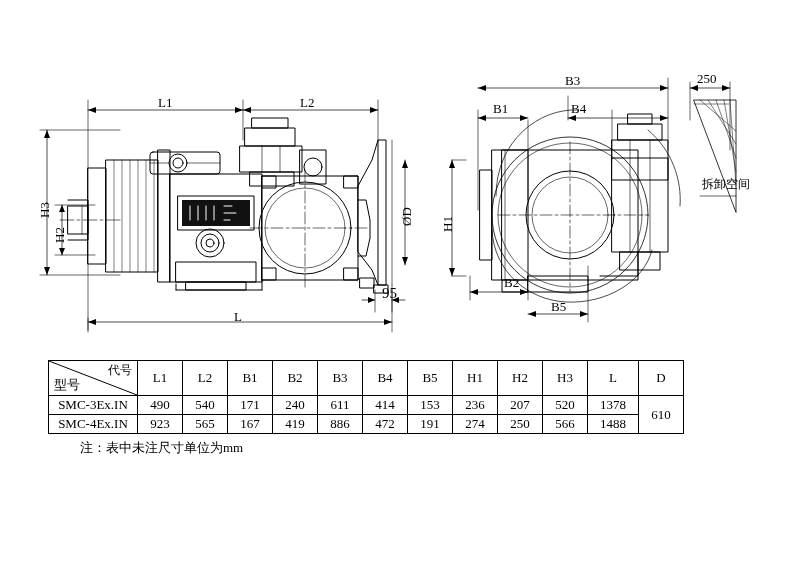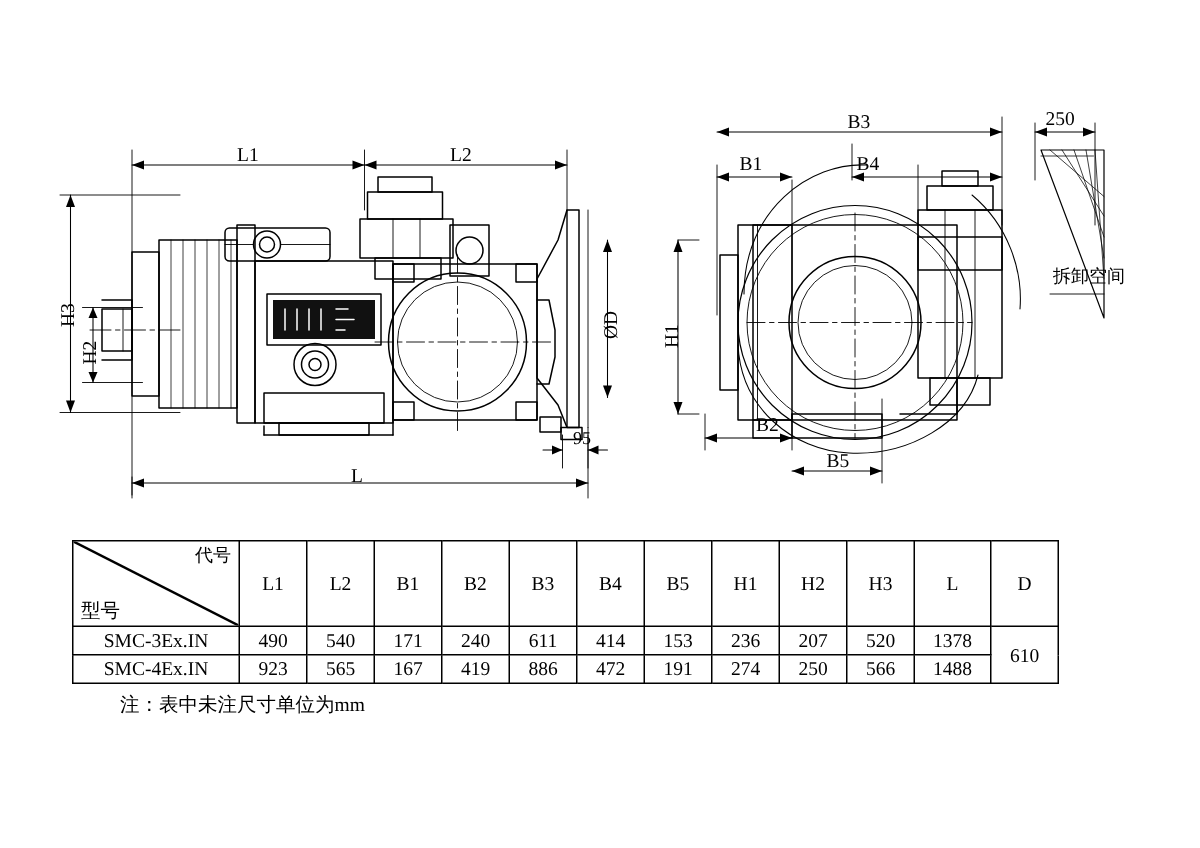--- a/index.html
+++ b/index.html
@@ -21,21 +21,21 @@
   .tbl-wrap{position:absolute;left:48px;top:360px;width:660px;}
   .tbl-title{font-size:14px;margin-bottom:6px;white-space:nowrap;}
   table{border-collapse:collapse;font-size:13px;}
   table td,table th{
     border:1px solid #000;
     text-align:center;
     padding:1px 0;
     font-weight:normal;
     font-family:"Liberation Serif", serif;
   }
-  .corner{position:relative;width:88px;height:34px;padding:11px;}
+  .corner{position:relative;width:88px;height:34px;padding:0;}
   .corner .c1{position:absolute;right:5px;top:1px;font-size:12px;}
   .corner .c2{position:absolute;left:5px;bottom:1px;font-size:13px;}
   .corner .diag{position:absolute;left:0;top:0;width:100%;height:100%;}
   .note{font-size:13px;margin-top:5px;white-space:nowrap;margin-left:32px;}
   .w-model{width:88px;}
   .w-dim{width:44px;}
   .w-l{width:50px;}
   .w-d{width:44px;}
 </style>
 </head>
@@ -254,21 +254,21 @@
 
   </g>
 </svg>
 
 <div class="lbl" style="left:158px;top:96px;">L1</div>
 <div class="lbl" style="left:300px;top:96px;">L2</div>
 <div class="lbl rot" style="left:38px;top:218px;transform:rotate(-90deg);">H3</div>
 <div class="lbl rot" style="left:53px;top:243px;transform:rotate(-90deg);">H2</div>
 <div class="lbl" style="left:234px;top:310px;">L</div>
 <div class="lbl rot" style="left:400px;top:226px;transform:rotate(-90deg);">ØD</div>
-<div class="lbl" style="left:382px;top:286px;font-size:12px;">95</div>
+<div class="lbl" style="left:382px;top:286px;font-size:15px;">95</div>
 
 <div class="lbl" style="left:565px;top:74px;">B3</div>
 <div class="lbl" style="left:493px;top:102px;">B1</div>
 <div class="lbl" style="left:571px;top:102px;">B4</div>
 <div class="lbl" style="left:504px;top:276px;">B2</div>
 <div class="lbl" style="left:551px;top:300px;">B5</div>
 <div class="lbl rot" style="left:441px;top:232px;transform:rotate(-90deg);">H1</div>
 <div class="lbl" style="left:697px;top:72px;">250</div>
 <div class="lbl" style="left:702px;top:178px;font-family:'DejaVu Sans',sans-serif;font-size:12px;">拆卸空间</div>
 

